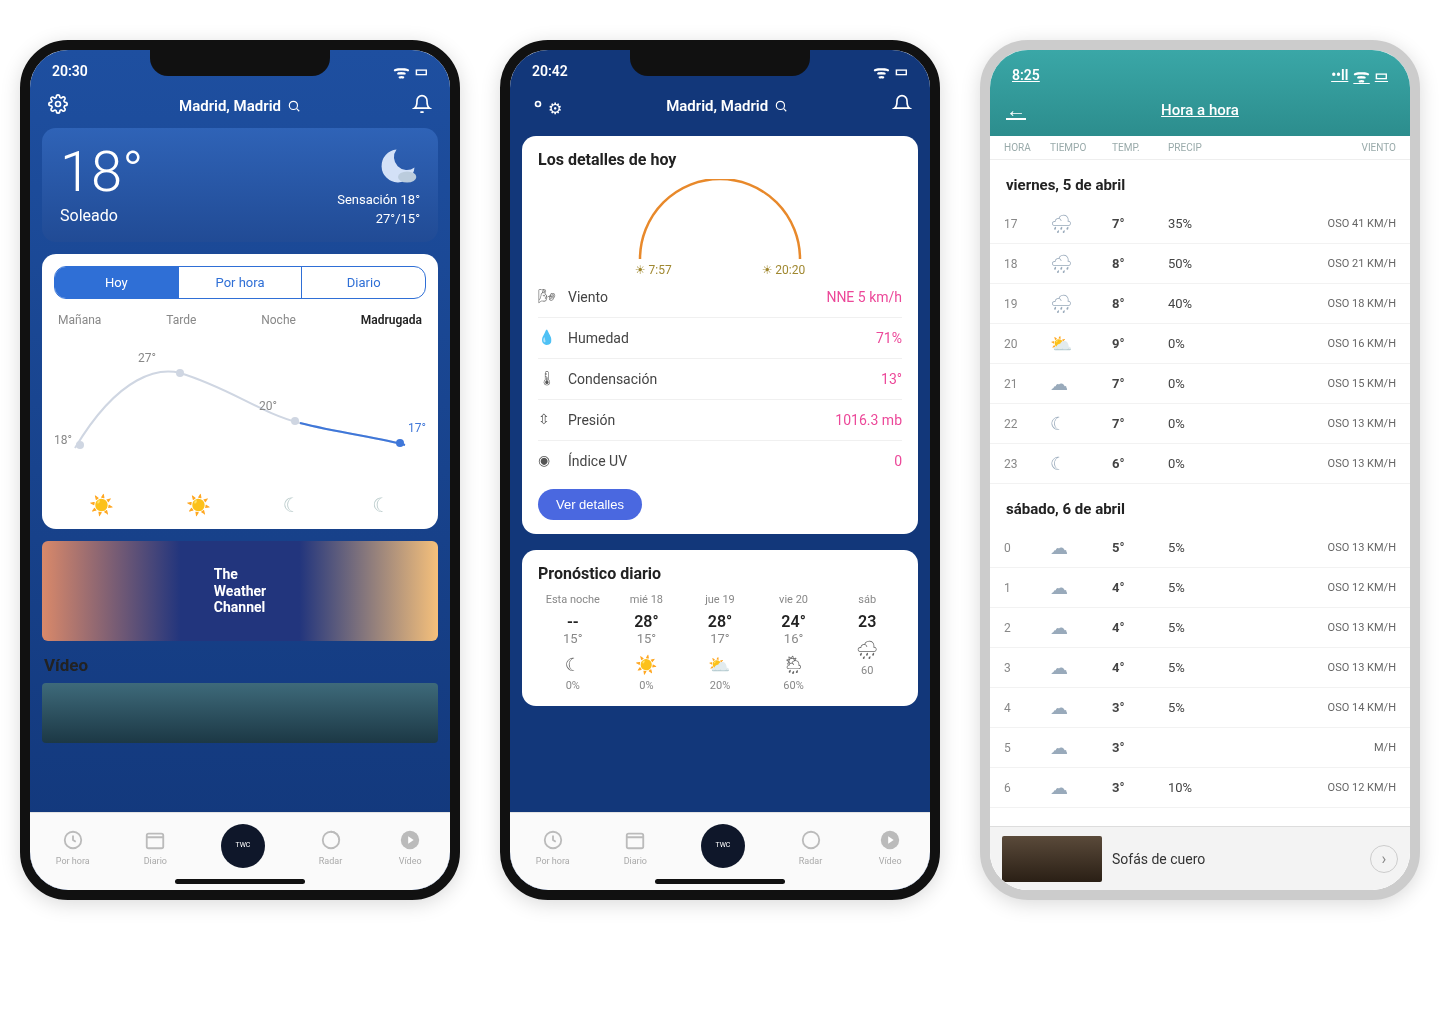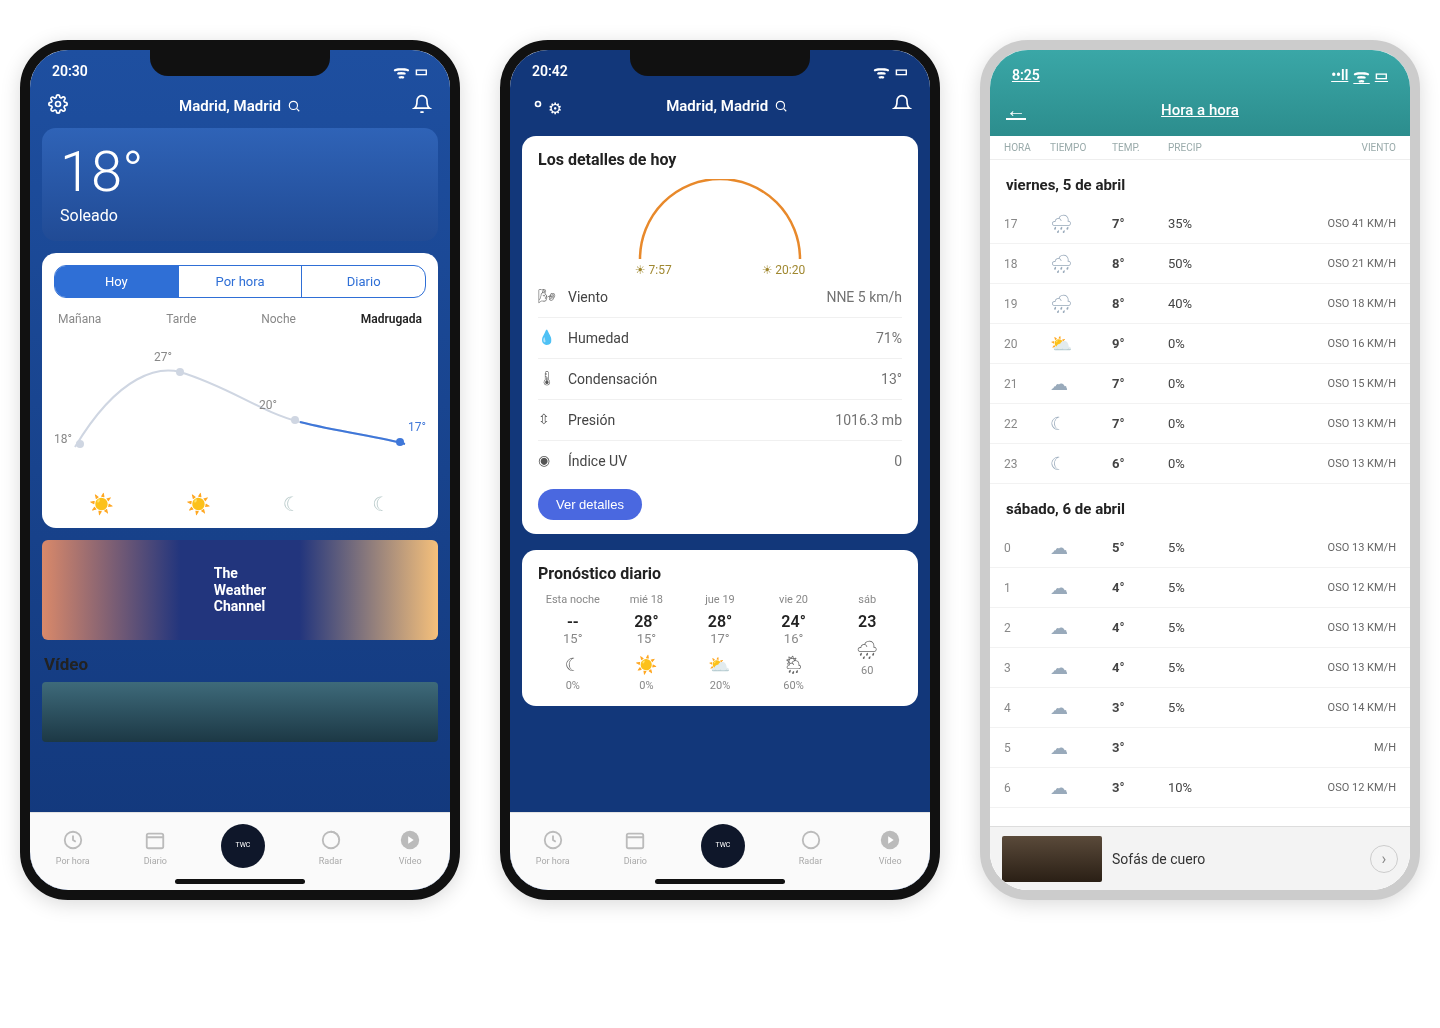--- a/index.html
+++ b/index.html
@@ -94,21 +94,21 @@
   .p2-body { background:#12377a; height:100%; display:flex; flex-direction:column;}
   .card2 { background:#fff; border-radius:14px; margin:8px 12px; padding:14px 16px; }
   .card2 h3 { font-size:16px; font-weight:700; color:#222; margin-bottom:10px;}
   .arc-box { height:90px; position:relative; display:flex; justify-content:center;}
   .arc-box svg { width:200px; }
   .sun-times { display:flex; justify-content:center; gap:90px; font-size:12px; color:#a08830; margin-top:-6px;}
   .dl-row { display:flex; align-items:center; justify-content:space-between; padding:11px 0; border-bottom:1px solid #f0f0f0; font-size:14px;}
   .dl-row:last-of-type { border-bottom:none;}
   .dl-left { display:flex; align-items:center; gap:12px; color:#444;}
   .dl-ic { width:18px; height:18px; color:#555;}
-  .dl-val { color:#737373;}
+  .dl-val { color:#ec4899;}
   .btn-details { background:#4a68e0; color:#fff; border:none; padding:8px 18px; border-radius:18px; font-size:13px; margin-top:8px;}
   .daily-row { display:flex; gap:4px; overflow:hidden; margin-top:10px;}
   .daily-col { flex:1; min-width:66px; text-align:center; font-size:12px; color:#666;}
   .daily-col .lbl { color:#888; font-size:11px; margin-bottom:6px;}
   .daily-col .hi { font-size:16px; font-weight:600; color:#222;}
   .daily-col .lo { font-size:13px; color:#888; margin-bottom:8px;}
   .daily-col .ic { font-size:18px; margin:2px 0;}
   .daily-col .pct { font-size:11px; color:#888; margin-top:4px;}
   
   .p3-body { background:#fff; height:100%; display:flex; flex-direction:column;}
@@ -162,20 +162,28 @@
             <path d="M18 8a6 6 0 0 0-12 0c0 7-3 9-3 9h18s-3-2-3-9"></path>
             <path d="M13.7 21a2 2 0 0 1-3.4 0"></path>
           </svg>
       </span>
     </div>
     <div class="hero">
       <div>
         <div class="hero-temp">18°</div>
         <div class="hero-cond">Soleado</div>
       </div>
+      <div class="hero-right">
+        <svg class="moon-icon" viewBox="0 0 24 24" fill="#d3e1f7">
+            <path d="M21 12.8A9 9 0 1 1 11.2 3a7 7 0 0 0 9.8 9.8z"></path>
+            <ellipse cx="17" cy="18" rx="5" ry="3" fill="#bcd"></ellipse>
+          </svg>
+        <span>Sensación 18°</span>
+        <span>27°/15°</span>
+      </div>
     </div>
 
     <div class="white-card">
       <div class="seg">
         <div class="active">Hoy</div>
         <div>Por hora</div>
         <div>Diario</div>
       </div>
       <div class="dayparts">
         <span>Mañana</span>
@@ -186,21 +194,21 @@
       <div class="chart-box">
         <svg viewBox="0 0 340 150">
           <path d="M5 115 C 50 40, 90 35, 110 40 C 160 55, 190 80, 230 90 C 270 100, 310 105, 335 112" stroke="#cfd6e2" stroke-width="2" fill="none"></path>
           <path d="M230 90 C 270 100, 310 105, 335 112" stroke="#3f77d9" stroke-width="2" fill="none"></path>
           <circle cx="10" cy="112" r="4" fill="#cfd6e2"></circle>
           <circle cx="110" cy="40" r="4" fill="#cfd6e2"></circle>
           <circle cx="225" cy="88" r="4" fill="#cfd6e2"></circle>
           <circle cx="330" cy="110" r="4" fill="#3f77d9"></circle>
         </svg>
         <span class="chart-label" style="left:0;top:100px">18°</span>
-        <span class="chart-label" style="left:100px;top:18px">27°</span>
+        <span class="chart-label" style="left:84px;top:18px">27°</span>
         <span class="chart-label" style="left:205px;top:66px">20°</span>
         <span class="chart-label" style="right:0;top:88px;color:#3f77d9">17°</span>
       </div>
       <div class="dp-icons">
         <span>☀️</span>
         <span>☀️</span>
         <span style="color:#bcc;">☾</span>
         <span style="color:#bcc;">☾</span>
       </div>
     </div>

